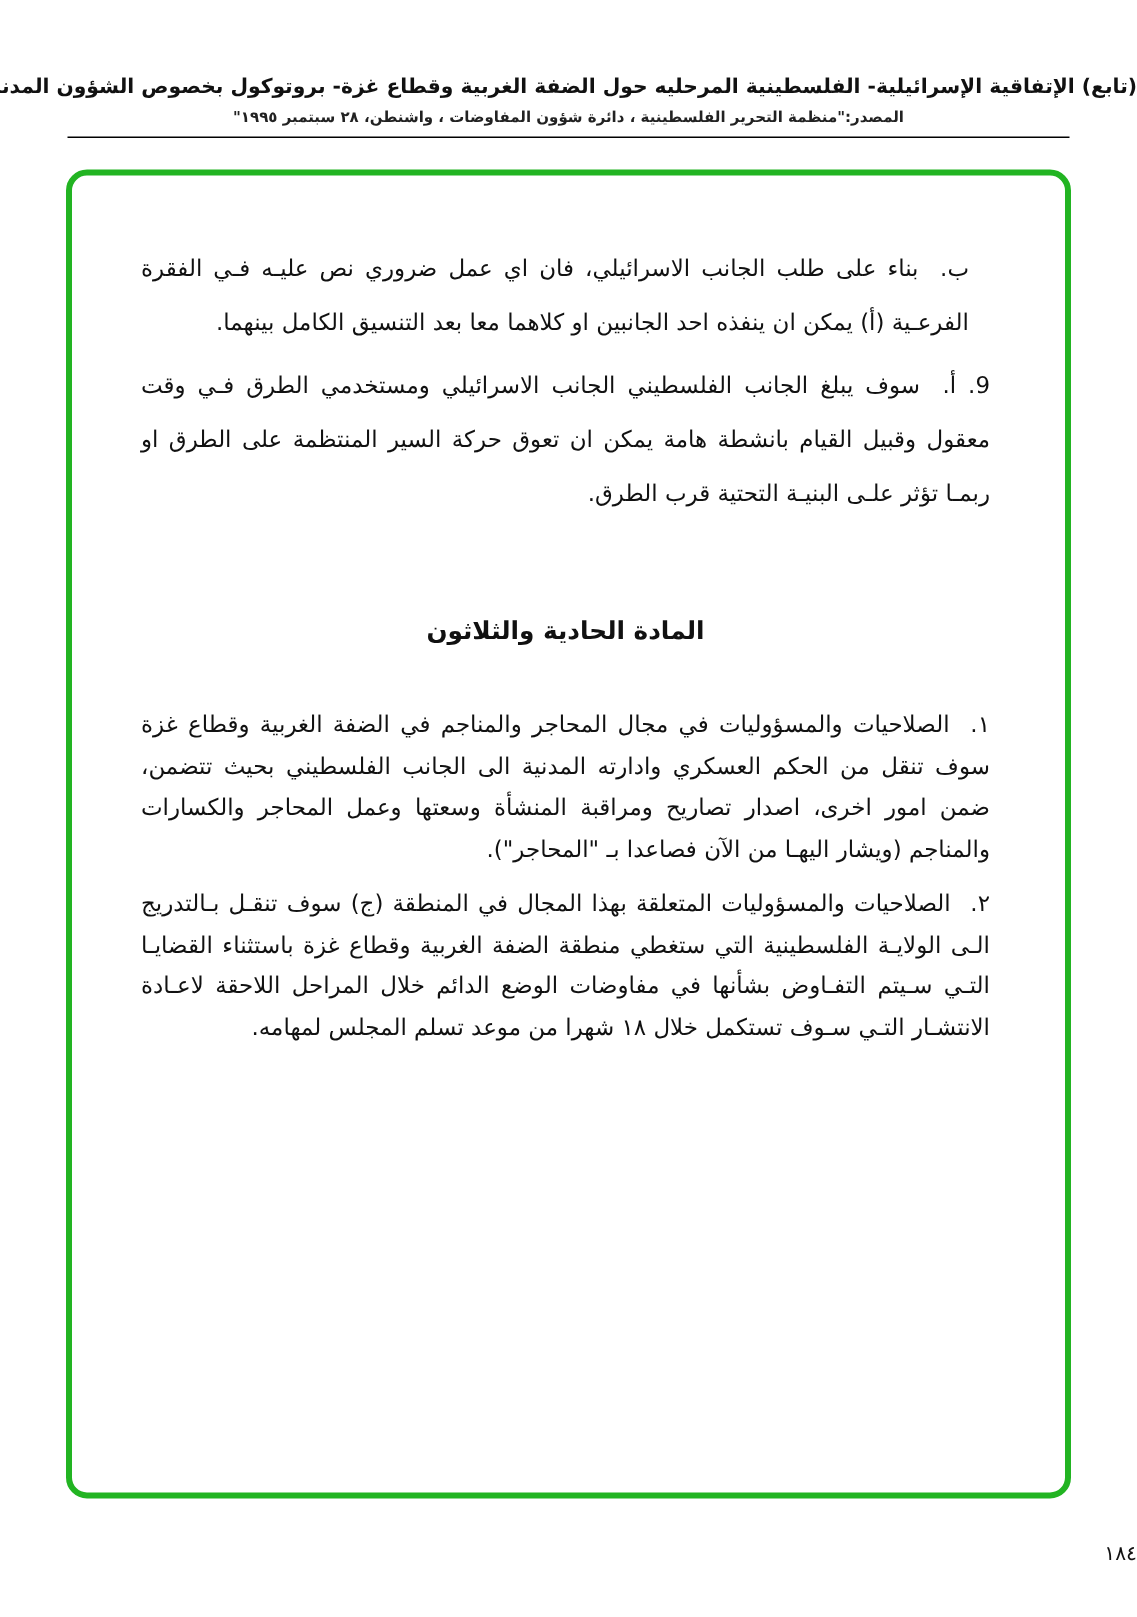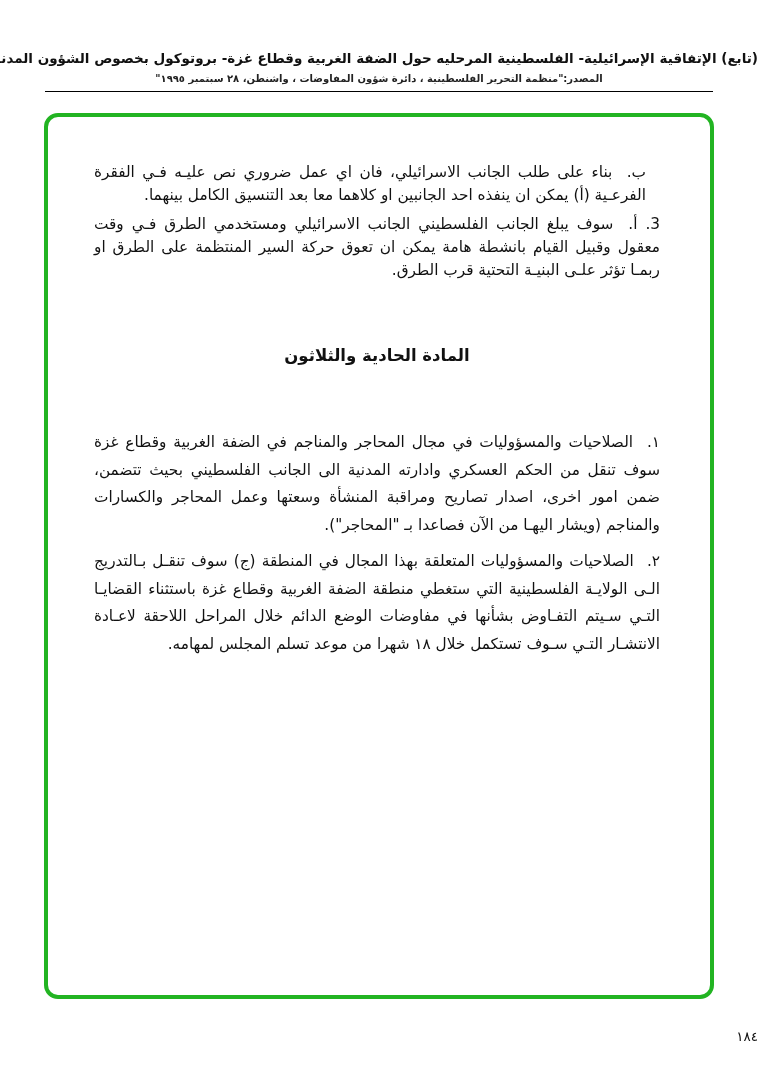--- a/index.html
+++ b/index.html
@@ -32,41 +32,41 @@
     border: 4px solid var(--accent, #22b422);
     border-radius: 14px;
     padding: 44px 50px 0 46px;
     direction: rtl;
     background: #ffffff;
   }
 
   
   .para {
     font-size: 15.3px;
-    line-height: 23px;
+    line-height: 36px;
     text-align: justify;
     margin-bottom: 6px;
   }
   .para.sub { padding-right: 14px; }
   .para .marker { padding-left: 7px; white-space: nowrap; }
 
   
   .article-title {
     margin-top: 64px;
     text-align: center;
     font-size: 16.5px;
     font-weight: bold;
   }
   .article-subtitle {
     margin-top: 15px;
     text-align: center;
     font-size: 15px;
     font-weight: normal;
   }
-  .articles-block { margin-top: 64px; }
+  .articles-block { margin-top: 40px; }
   .articles-block .para { line-height: 27.5px; margin-bottom: 9px; }
 
   
   .page-number {
     position: absolute;
     left: 0; right: 0;
     top: 1028px;
     text-align: right;
     font-size: 13.5px;
     direction: rtl;
@@ -85,21 +85,21 @@
   <hr class="header-rule">
 
   <main class="frame">
 
     <p class="para sub">
       <span class="marker">ب.</span>
       <span class="text">بناء على طلب الجانب الاسرائيلي، فان اي عمل ضروري نص عليـه فـي الفقرة الفرعـية (أ) يمكن ان ينفذه احد الجانبين او كلاهما معا بعد التنسيق الكامل بينهما.</span>
     </p>
 
     <p class="para">
-      <span class="marker">3. أ.</span>
+      <span class="marker">9. أ.</span>
       <span class="text">سوف يبلغ الجانب الفلسطيني الجانب الاسرائيلي ومستخدمي الطرق فـي وقت معقول وقبيل القيام بانشطة هامة يمكن ان تعوق حركة السير المنتظمة على الطرق او ربمـا تؤثر علـى البنيـة التحتية قرب الطرق.</span>
     </p>
 
 
 
     <h2 class="article-title">المادة الحادية والثلاثون</h2>
 
     <div class="articles-block">
       <p class="para">
         <span class="marker">١.</span>

